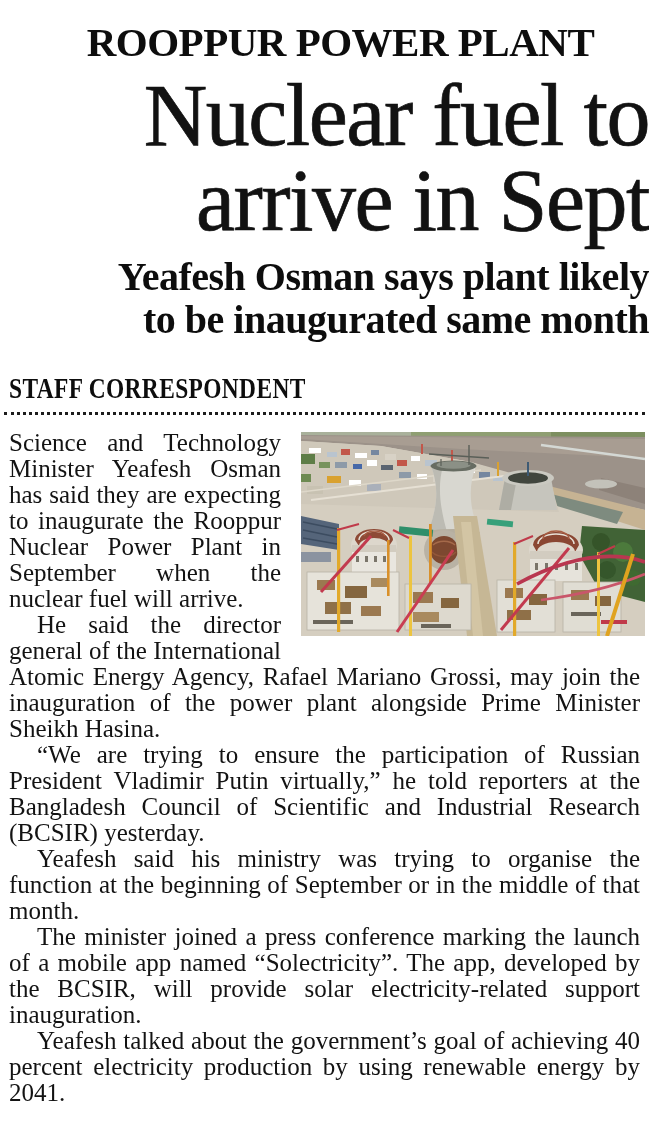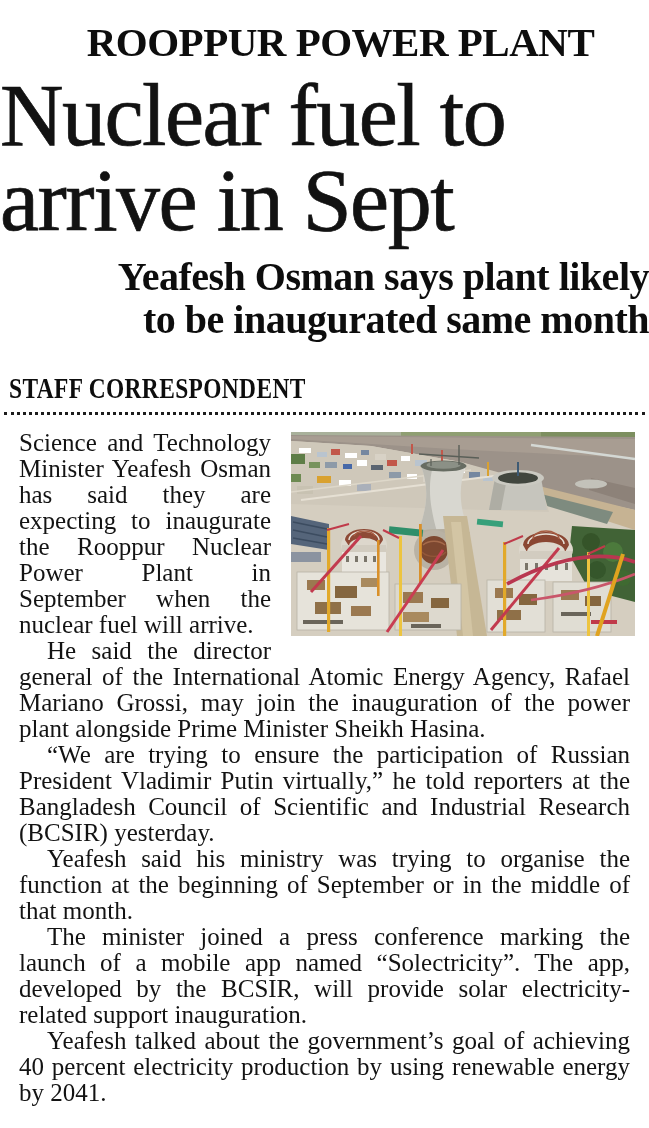--- a/index.html
+++ b/index.html
@@ -10,21 +10,21 @@
     -webkit-font-smoothing:antialiased;
   }
   .page{width:649px;height:1128px;position:relative;background:#fff;}
 
   .kicker{
     margin-top:22px;text-align:center;
     font-weight:bold;font-size:41px;line-height:1;
     letter-spacing:-0.5px;color:#0d0d0d;padding-left:32px;
   }
   .headline{
-    margin:10px 0 0;text-align:left;
+    margin:10px 0 0;text-align:right;
     font-weight:normal;font-size:88px;line-height:85px;
     letter-spacing:-1.5px;color:#121212;
     -webkit-text-stroke:0.7px #121212;
   }
   .subheadline{
     margin:12px 0 0;text-align:right;
     font-weight:bold;font-size:40px;line-height:43px;
     letter-spacing:-0.5px;color:#0d0d0d;
   }
   .byline-row{margin:32px 9px 0;height:30px;}
@@ -32,21 +32,21 @@
     display:inline-block;font-weight:bold;font-size:30px;line-height:30px;
     transform:scaleX(0.78);transform-origin:0 50%;white-space:nowrap;
     letter-spacing:0.5px;color:#0d0d0d;
   }
   .dotted-rule{
     margin:9px 4px 0;height:0;
     border-bottom:3px dotted #1c1c1c;
   }
 
   .body-text{
-    margin:15px 19px 0;
+    margin:15px 9px 0;
     font-size:25px;line-height:26px;
     text-align:justify;text-justify:inter-word;
     color:#131313;
   }
   .body-text p{margin:0;text-indent:28px;}
   .body-text p.first{text-indent:0;}
 
   figure.article-photo{
     float:right;width:344px;height:204px;
     margin:2px -5px 18px 20px;padding:0;

